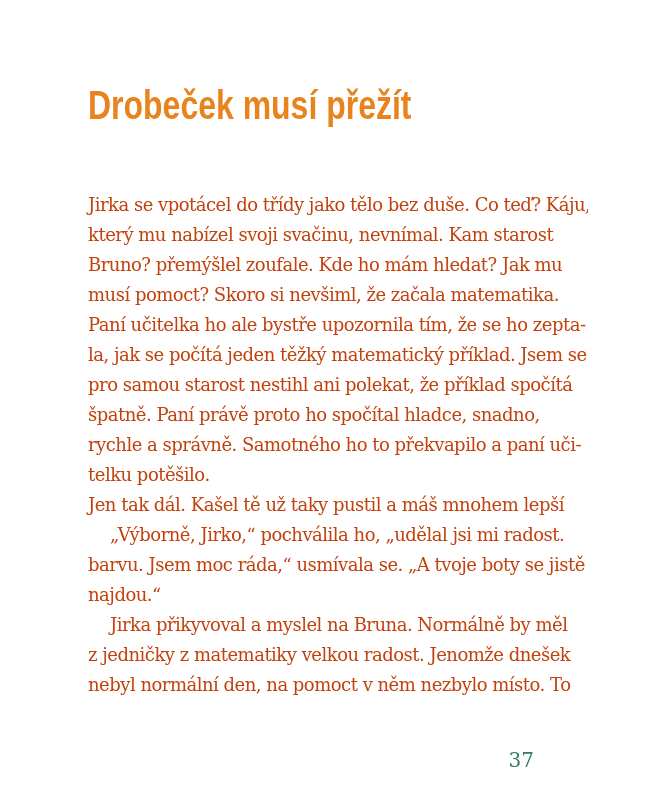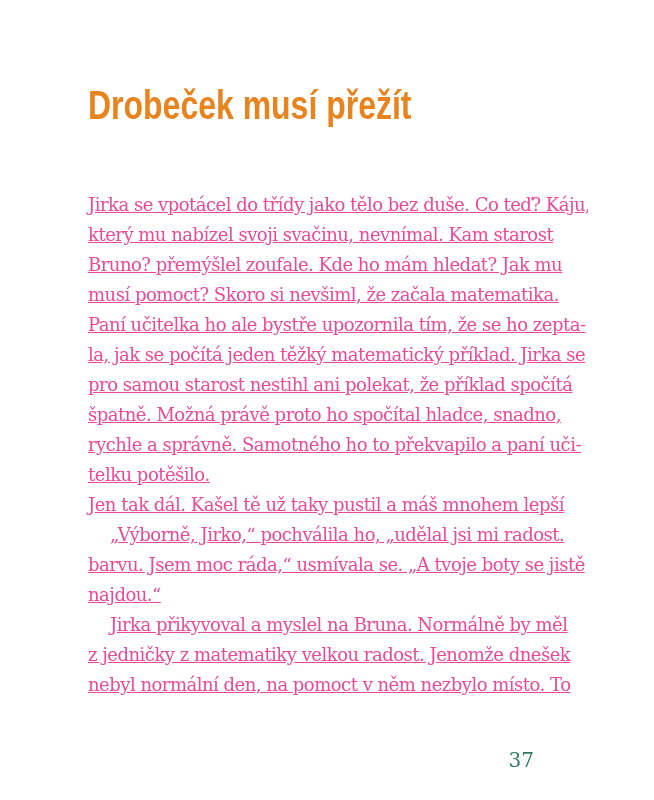--- a/index.html
+++ b/index.html
@@ -29,22 +29,21 @@
   }
   .body-text {
     position: absolute;
     left: 88px;
     top: 190px;
     width: 520px;
     font-family: "DejaVu Serif", serif;
     font-size: 18px;
     line-height: 30px;
     letter-spacing: -0.5px;
-    color: #ec4899;
-    text-decoration: underline;
+    color: #c2410c;
   }
   .text-line {
     height: 30px;
     white-space: nowrap;
   }
   .text-line.indent {
     padding-left: 22px;
   }
   .page-number {
     position: absolute;
@@ -61,23 +60,23 @@
 <div class="page">
 
   <h1 class="chapter-title">Drobeček musí přežít</h1>
 
   <div class="body-text">
     <div class="text-line">Jirka se vpotácel do třídy jako tělo bez duše. Co teď? Káju,</div>
     <div class="text-line">který mu nabízel svoji svačinu, nevnímal. Kam starost</div>
     <div class="text-line">Bruno? přemýšlel zoufale. Kde ho mám hledat? Jak mu</div>
     <div class="text-line">musí pomoct? Skoro si nevšiml, že začala matematika.</div>
     <div class="text-line">Paní učitelka ho ale bystře upozornila tím, že se ho zepta-</div>
-    <div class="text-line">la, jak se počítá jeden těžký matematický příklad. Jirka se</div>
+    <div class="text-line">la, jak se počítá jeden těžký matematický příklad. Jsem se</div>
     <div class="text-line">pro samou starost nestihl ani polekat, že příklad spočítá</div>
-    <div class="text-line">špatně. Možná právě proto ho spočítal hladce, snadno,</div>
+    <div class="text-line">špatně. Paní právě proto ho spočítal hladce, snadno,</div>
     <div class="text-line">rychle a správně. Samotného ho to překvapilo a paní uči-</div>
     <div class="text-line">telku potěšilo.</div>
     <div class="text-line">Jen tak dál. Kašel tě už taky pustil a máš mnohem lepší</div>
     <div class="text-line indent">„Výborně, Jirko,“ pochválila ho, „udělal jsi mi radost.</div>
     <div class="text-line">barvu. Jsem moc ráda,“ usmívala se. „A tvoje boty se jistě</div>
     <div class="text-line">najdou.“</div>
     <div class="text-line indent">Jirka přikyvoval a myslel na Bruna. Normálně by měl</div>
     <div class="text-line">z jedničky z matematiky velkou radost. Jenomže dnešek</div>
     <div class="text-line">nebyl normální den, na pomoct v něm nezbylo místo. To</div>
   </div>

